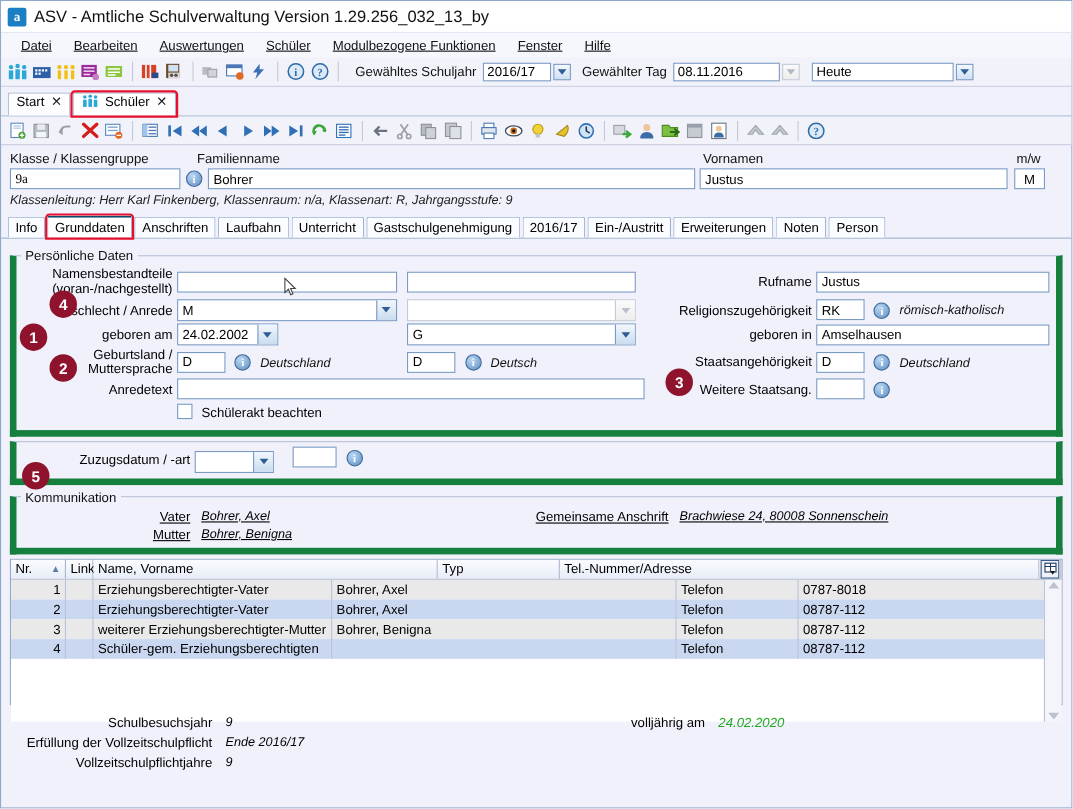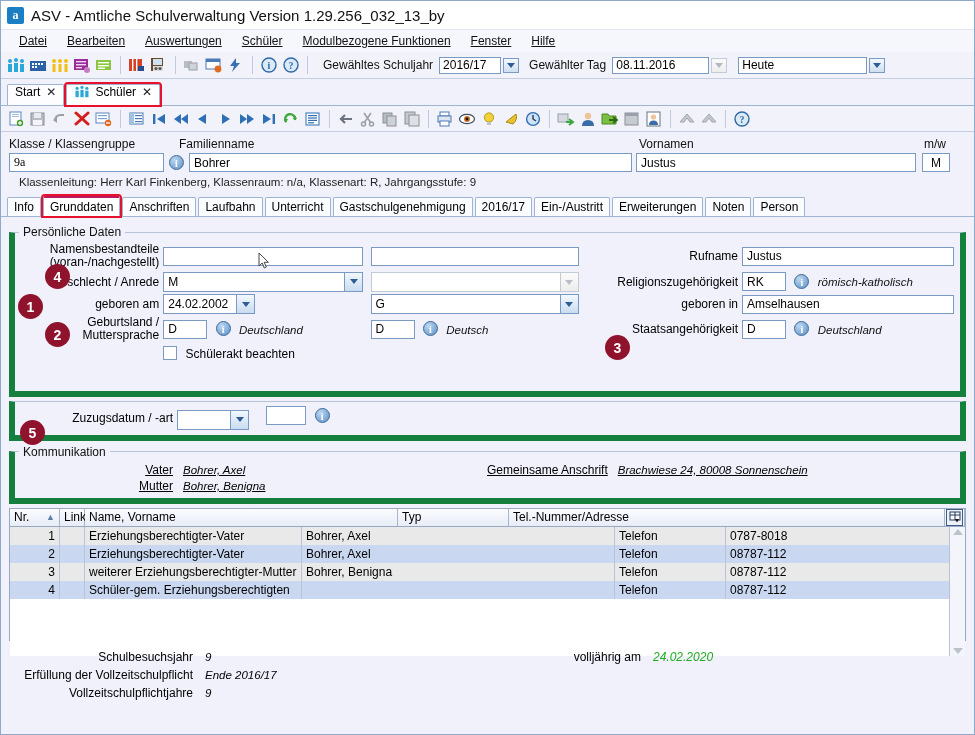--- a/index.html
+++ b/index.html
@@ -66,29 +66,29 @@
   .hdr-row-fld{display:flex;align-items:center;margin-top:2px;}
   .tinput{height:19px;border:1px solid #7a9ac4;background:#fff;font-size:12px;
           padding:1px 4px;box-sizing:border-box;color:#000;
           font-family:"Liberation Sans",sans-serif;}
   .tinput[readonly]{background:#fff;}
   .infoi{width:15px;height:15px;border-radius:50%;
          background:radial-gradient(circle at 35% 30%,#bcd8f2,#5c8fc4);
          color:#fff;font-size:10px;font-weight:bold;line-height:15px;text-align:center;
          font-family:"Liberation Serif",serif;display:inline-block;margin:0 5px;
          border:1px solid #406b9c;box-sizing:border-box;}
-  .classinfo{font-size:11.5px;color:#222;margin:4px 0 0 10px;}
+  .classinfo{font-style:italic;font-size:11.5px;color:#222;margin:4px 0 0 0;}
 
   
   .stabs{display:flex;align-items:flex-end;padding:0 6px;margin-top:6px;
          border-bottom:1px solid #9fb4d0;height:22px;}
   .stab{height:19px;border:1px solid #9fb4d0;border-bottom:none;background:#fbfcff;
         font-size:12px;padding:0 6px;display:flex;align-items:center;margin-right:2px;
         box-sizing:border-box;border-radius:2px 2px 0 0;}
-  .stab.sel{background:#fff;border-top:2px solid #be185d;height:20px;}
+  .stab.sel{background:#fff;border-top:2px solid #0c4a6e;height:20px;}
 
   
   .content{position:relative;padding:4px 8px 0 8px;}
   fieldset.grp{border:6px solid #15803d;border-top:1px solid #b9c3d6;
                margin:4px 0 0 0;padding:3px 4px 4px 4px;}
   fieldset.grp > legend{font-size:12px;padding:0 4px;color:#111;}
 
   table.form{border-collapse:collapse;}
   table.form td{padding:1px 2px;font-size:12px;vertical-align:middle;}
   td.lbl{text-align:right;white-space:nowrap;padding-right:6px;}
@@ -683,20 +683,29 @@
             <span class="codeinf">Deutsch</span>
           </td>
           <td class="lbl">Staatsangehörigkeit</td>
           <td>
             <input class="tinput" style="width: 44px;" value="D">
             <span class="infoi">i</span>
             <span class="codeinf">Deutschland</span>
           </td>
         </tr>
         <tr>
+          <td class="lbl">Anredetext</td>
+          <td colspan="2"><input class="tinput" style="width: 425px;" value=""></td>
+          <td class="lbl">Weitere Staatsang.</td>
+          <td>
+            <input class="tinput" style="width: 44px;" value="">
+            <span class="infoi">i</span>
+          </td>
+        </tr>
+        <tr>
           <td></td>
           <td colspan="4" style="padding-top:3px">
             <span class="chk"></span>
             <span>Schülerakt beachten</span>
           </td>
         </tr>
       </tbody>
         </table>
     </fieldset>
 

